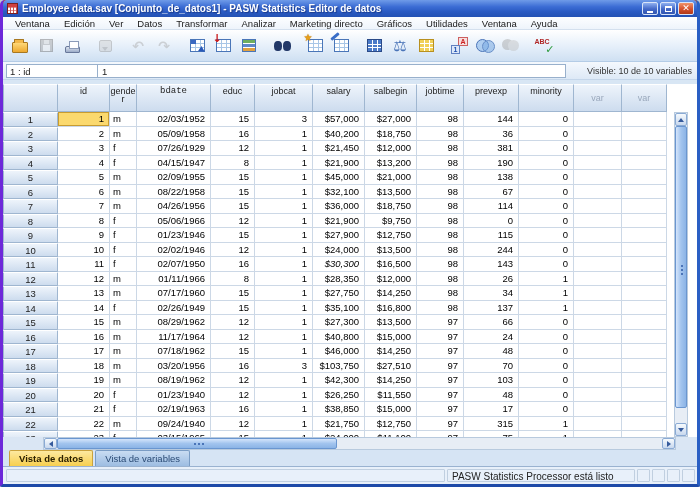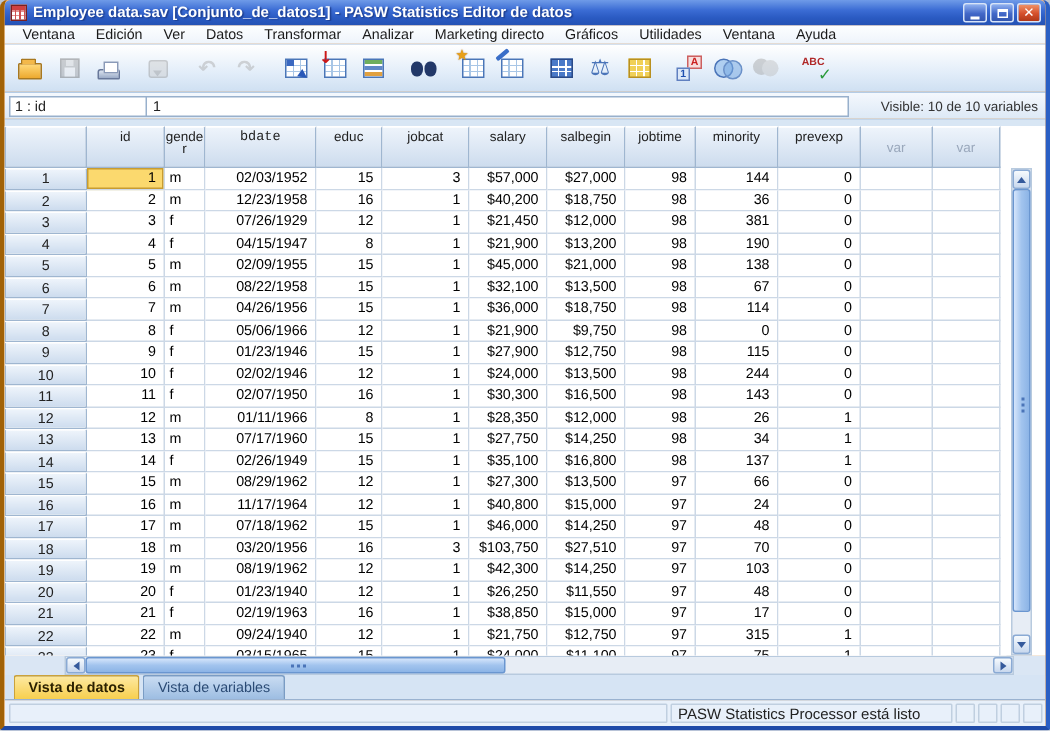--- a/index.html
+++ b/index.html
@@ -1,21 +1,21 @@
 <!DOCTYPE html>
 <html><head>
 <meta charset="utf-8">
 <style>
   * { margin:0; padding:0; box-sizing:border-box; }
   html,body { background:#c0c8d4; }
   body { font-family:"Liberation Sans","DejaVu Sans",sans-serif; }
 
   .window { position:relative; width:700px; height:487px;
-    border-left:3px solid #a16207; border-right:3px solid #2a5fc4; border-bottom:3px solid #1e4aa8;
-    background:#fdba74; border-radius:5px 5px 2px 2px; overflow:hidden; }
+    border-left:3px solid #6d28d9; border-right:3px solid #2a5fc4; border-bottom:3px solid #1e4aa8;
+    background:#c2410c; border-radius:5px 5px 2px 2px; overflow:hidden; }
 
   
   .titlebar { height:17px; background:linear-gradient(180deg,#6f9be8 0%,#3b6cd4 40%,#2a5ac2 70%,#2452b4 100%);
     display:flex; align-items:center; padding:0 3px 0 4px; border-radius:4px 4px 0 0; }
   .app-icon { width:11px; height:11px; margin-right:4px; background:#fff; border:1px solid #7a2020;
     background-image:
       linear-gradient(180deg,#d04040 0 3px,transparent 3px),
       linear-gradient(90deg,transparent 0 2px,#d05050 2px 3px,transparent 3px 5px,#d05050 5px 6px,transparent 6px 8px,#d05050 8px 9px,transparent 9px),
       linear-gradient(0deg,transparent 0 2px,#e09090 2px 3px,transparent 3px 5px,#e09090 5px 6px,transparent 6px); }
   .title-text { flex:1; color:#fff; font-size:10px; font-weight:bold; text-shadow:1px 1px 1px #1a3a8a;
@@ -279,22 +279,22 @@
     <div class="hdr-row">
         <div class="hcell corner" style="width: 55px;"></div>
         <div class="hcell" style="width: 52px;">id</div>
         <div class="hcell" style="width: 27px;">gender</div>
         <div class="hcell" style="width: 74px; font-family: Liberation Mono, monospace;">bdate</div>
         <div class="hcell" style="width: 44px;">educ</div>
         <div class="hcell" style="width: 58px;">jobcat</div>
         <div class="hcell" style="width: 52px;">salary</div>
         <div class="hcell" style="width: 52px;">salbegin</div>
         <div class="hcell" style="width: 47px;">jobtime</div>
+        <div class="hcell" style="width: 55px;">prevexp</div>
         <div class="hcell" style="width: 55px;">minority</div>
-        <div class="hcell" style="width: 55px;">prevexp</div>
         <div class="hcell varhdr" style="width: 48px;">var</div>
         <div class="hcell varhdr" style="width: 45px;">var</div>
       </div>
     <div class="rows-wrap">
         <div class="grid-row">
           <div class="gcell rowhdr" style="width: 55px;">1</div>
           <div class="gcell num sel" style="width: 52px;">1</div>
           <div class="gcell txt" style="width: 27px;">m</div>
           <div class="gcell num" style="width: 74px;">02/03/1952</div>
           <div class="gcell num" style="width: 44px;">15</div>
@@ -304,21 +304,21 @@
           <div class="gcell num" style="width: 47px;">98</div>
           <div class="gcell num" style="width: 55px;">144</div>
           <div class="gcell num" style="width: 55px;">0</div>
           <div class="gcell num" style="width: 48px;"></div>
           <div class="gcell num" style="width: 45px;"></div>
         </div>
         <div class="grid-row">
           <div class="gcell rowhdr" style="width: 55px;">2</div>
           <div class="gcell num" style="width: 52px;">2</div>
           <div class="gcell txt" style="width: 27px;">m</div>
-          <div class="gcell num" style="width: 74px;">12/23/1958</div>
+          <div class="gcell num" style="width: 74px;">05/09/1958</div>
           <div class="gcell num" style="width: 44px;">16</div>
           <div class="gcell num" style="width: 58px;">1</div>
           <div class="gcell num" style="width: 52px;">$40,200</div>
           <div class="gcell num" style="width: 52px;">$18,750</div>
           <div class="gcell num" style="width: 47px;">98</div>
           <div class="gcell num" style="width: 55px;">36</div>
           <div class="gcell num" style="width: 55px;">0</div>
           <div class="gcell num" style="width: 48px;"></div>
           <div class="gcell num" style="width: 45px;"></div>
         </div>
@@ -442,21 +442,21 @@
           <div class="gcell num" style="width: 48px;"></div>
           <div class="gcell num" style="width: 45px;"></div>
         </div>
         <div class="grid-row">
           <div class="gcell rowhdr" style="width: 55px;">11</div>
           <div class="gcell num" style="width: 52px;">11</div>
           <div class="gcell txt" style="width: 27px;">f</div>
           <div class="gcell num" style="width: 74px;">02/07/1950</div>
           <div class="gcell num" style="width: 44px;">16</div>
           <div class="gcell num" style="width: 58px;">1</div>
-          <div class="gcell num" style="width: 52px;">$30,300</div>
+          <div class="gcell num" style="width: 52px; font-style: italic;">$30,300</div>
           <div class="gcell num" style="width: 52px;">$16,500</div>
           <div class="gcell num" style="width: 47px;">98</div>
           <div class="gcell num" style="width: 55px;">143</div>
           <div class="gcell num" style="width: 55px;">0</div>
           <div class="gcell num" style="width: 48px;"></div>
           <div class="gcell num" style="width: 45px;"></div>
         </div>
         <div class="grid-row">
           <div class="gcell rowhdr" style="width: 55px;">12</div>
           <div class="gcell num" style="width: 52px;">12</div>

